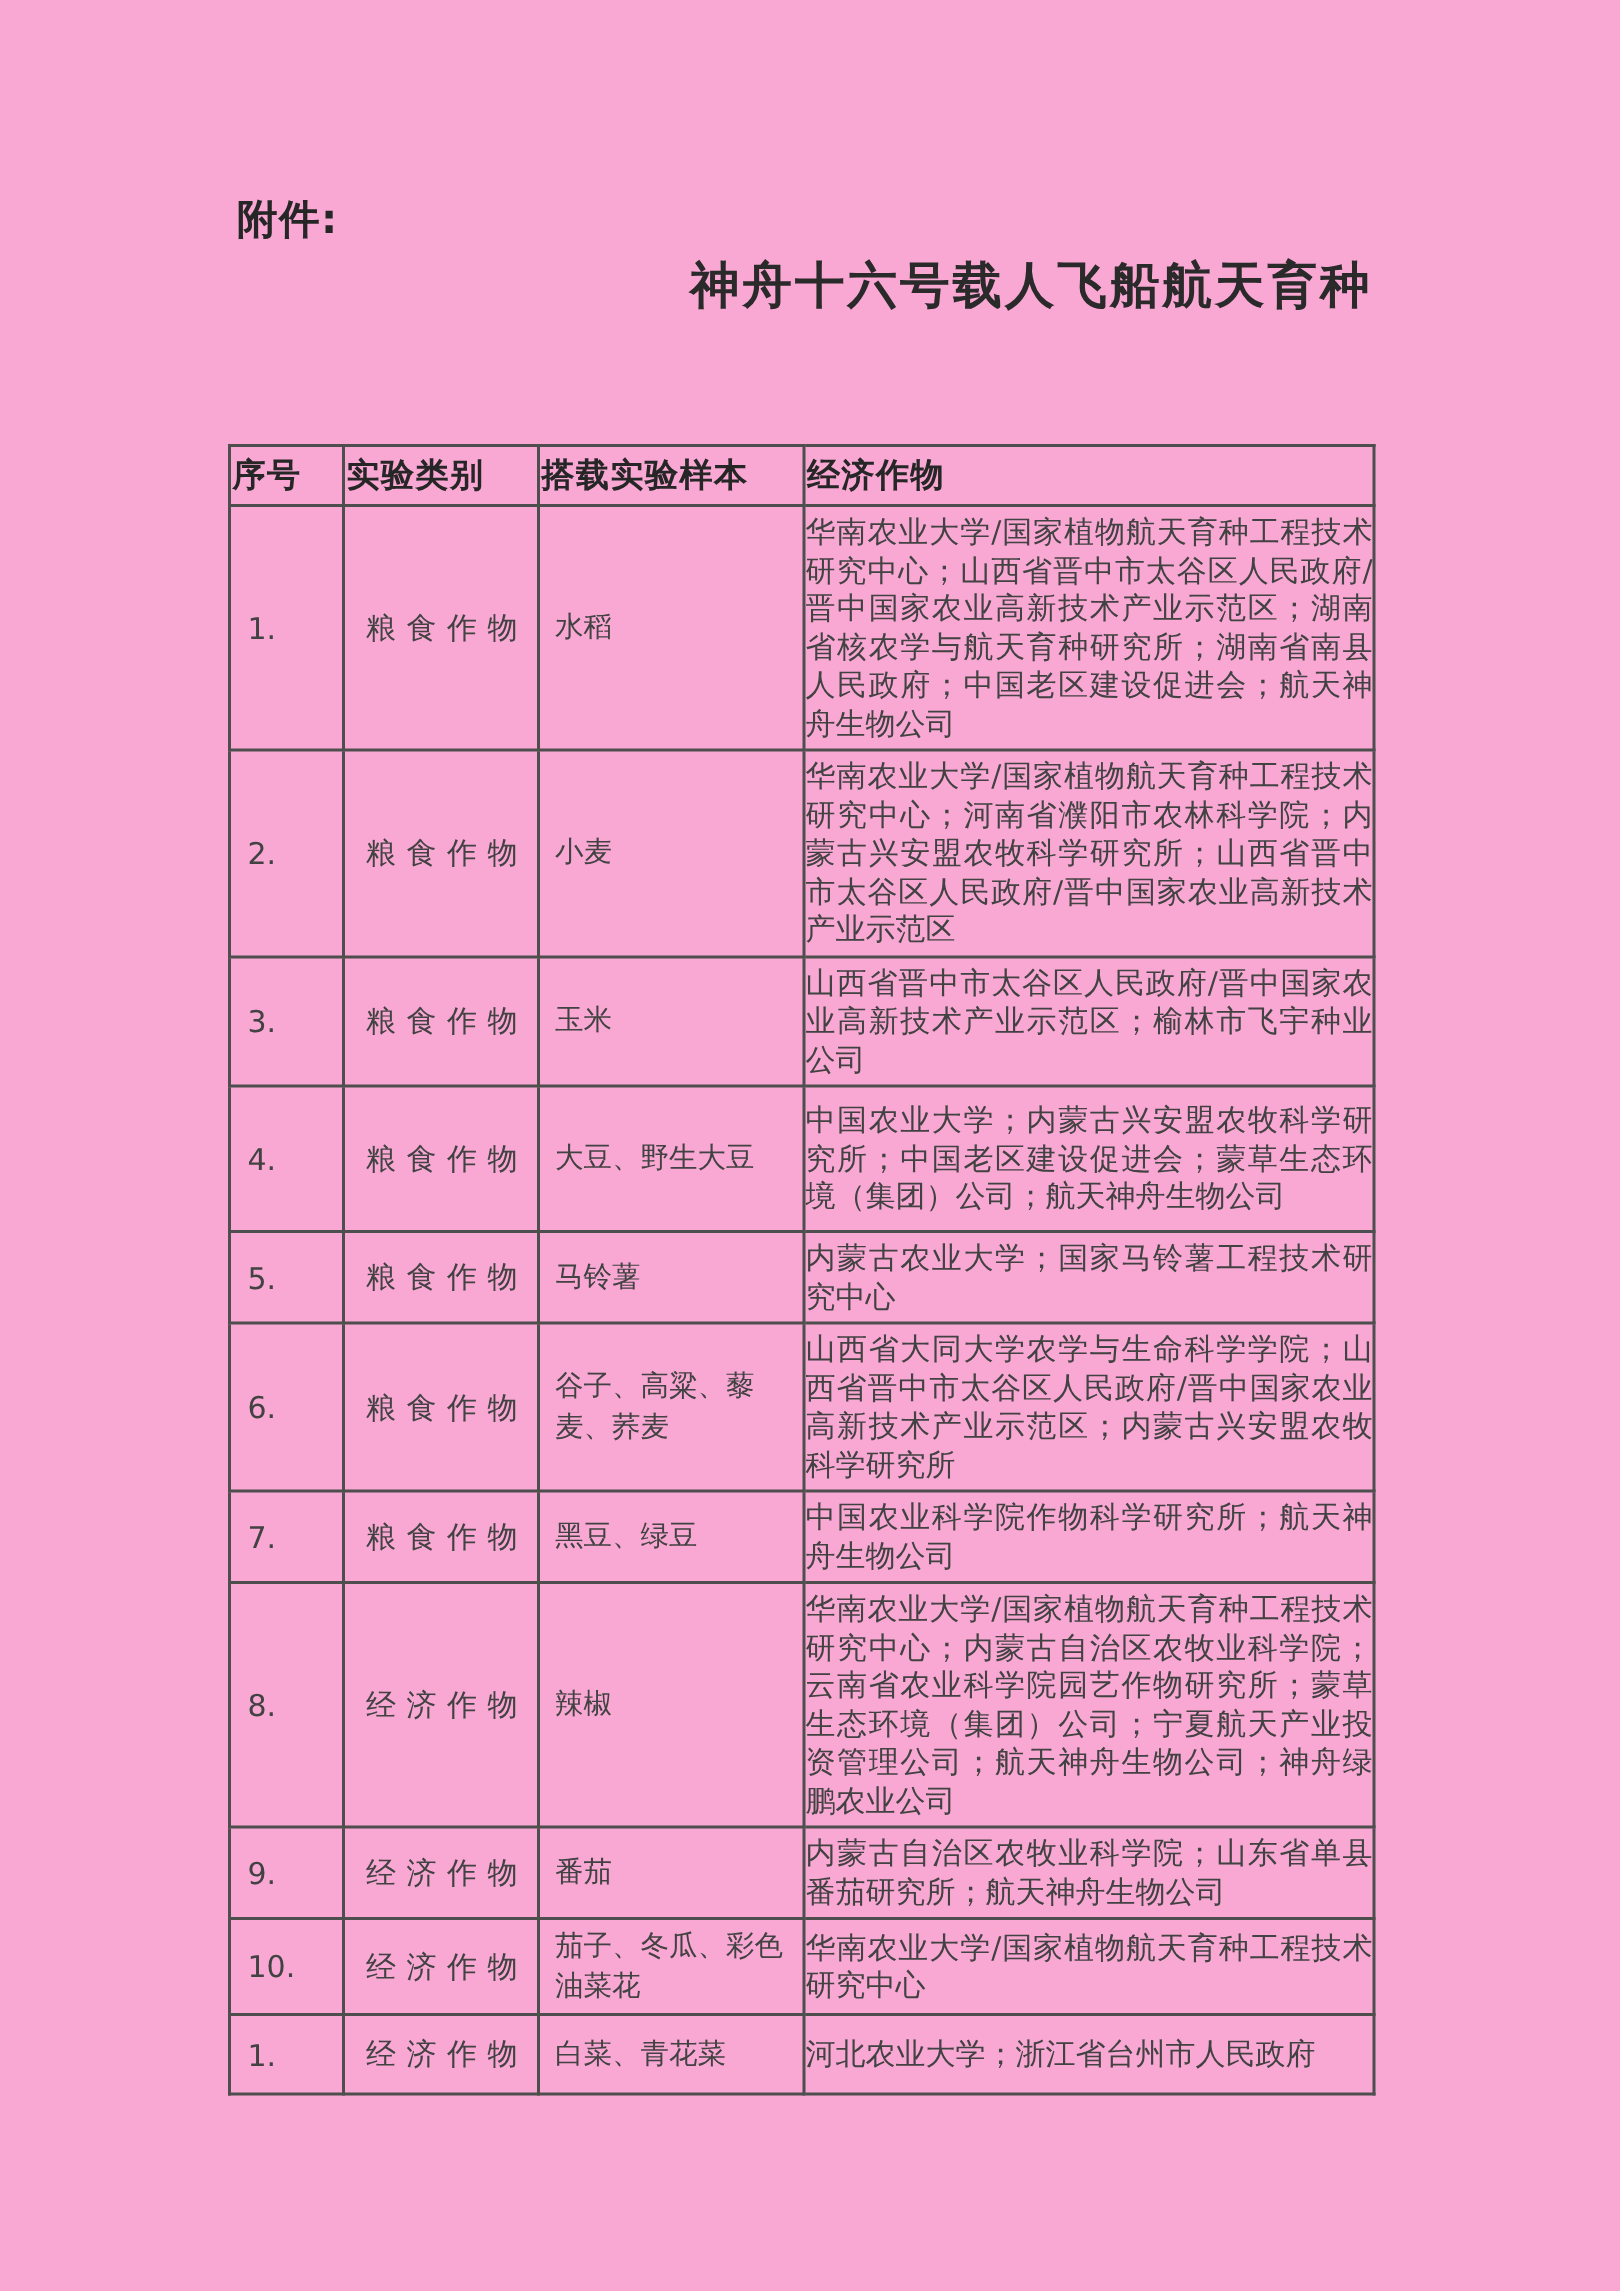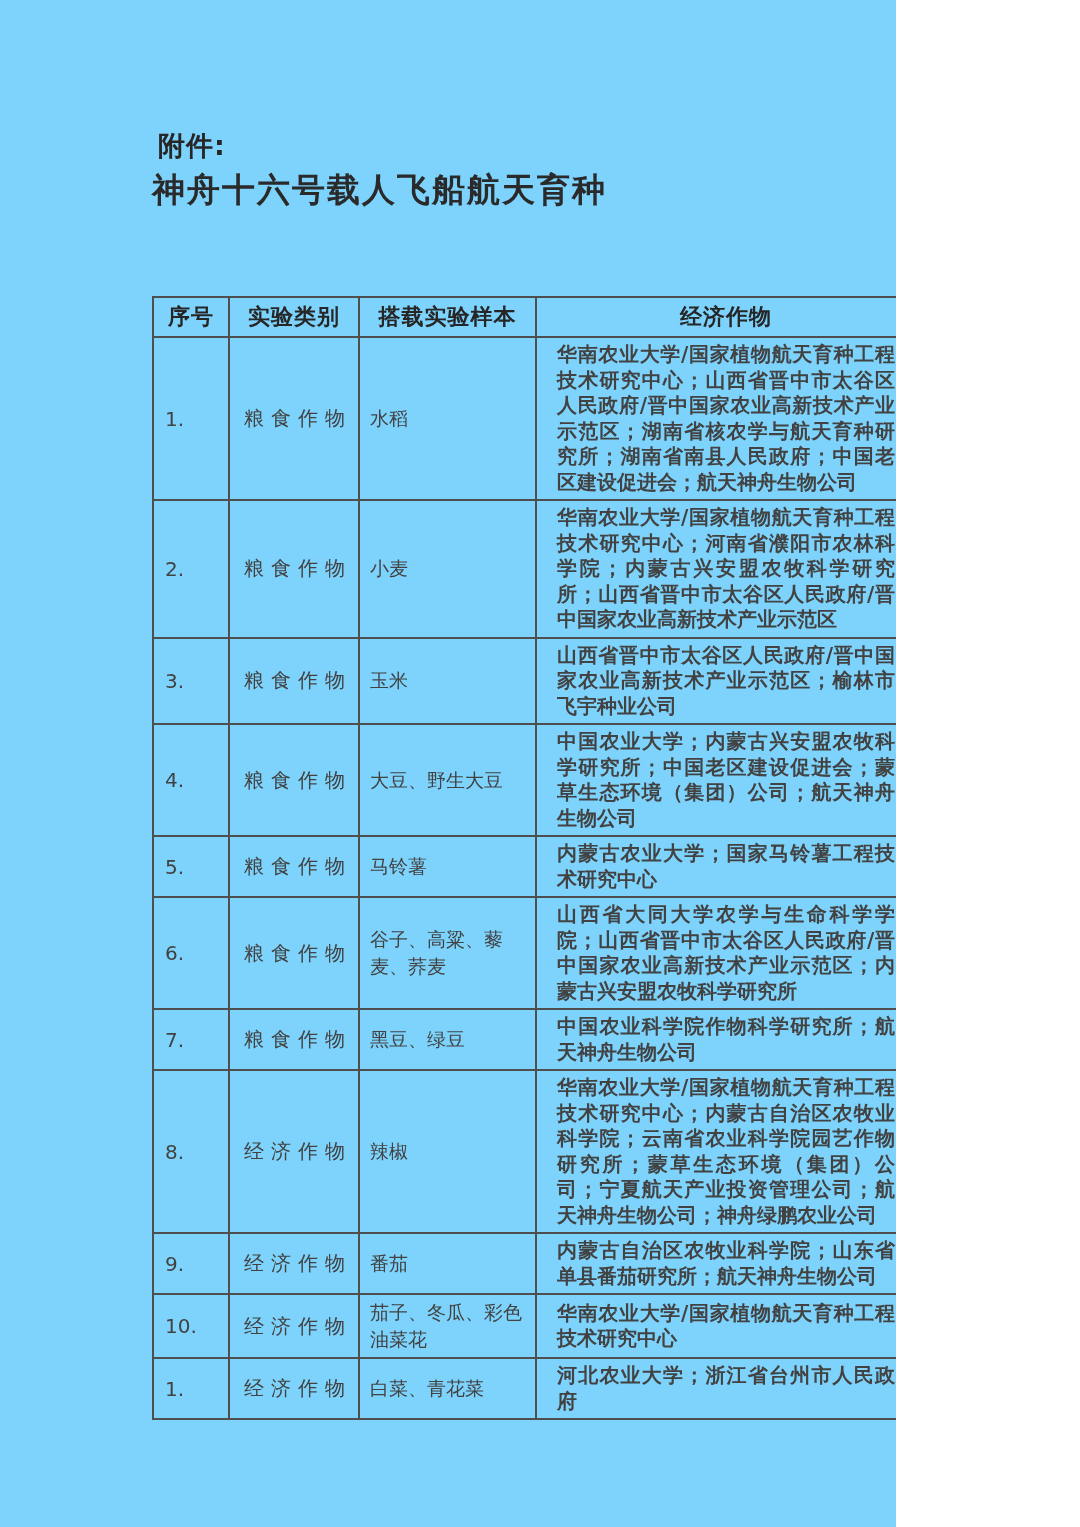--- a/index.html
+++ b/index.html
@@ -2,42 +2,42 @@
 <html lang="zh"><head>
 <meta charset="utf-8">
 <style>
   html, body {
     margin: 0;
     padding: 0;
     background: #ffffff;
   }
   .page {
     position: relative;
-    width: 896px;
+    width: 1080px;
     height: 1527px;
-    background: #7dd3fc;
+    background: #f9a8d4;
     overflow: hidden;
     font-family: "DejaVu Serif", serif;
   }
   .attachment-label {
     position: absolute;
     left: 158px;
     top: 128px;
     font-family: "DejaVu Sans", sans-serif;
     font-weight: bold;
     font-size: 27px;
     color: #262626;
     letter-spacing: 1px;
   }
   .title-block {
     position: absolute;
     left: 152px;
     top: 168px;
     width: 763px;
-    text-align: left;
+    text-align: right;
   }
   .title-line {
     font-family: "DejaVu Serif", serif;
     font-weight: 600;
     font-size: 33px;
     line-height: 44px;
     color: #2a2a2a;
     letter-spacing: 2px;
     margin: 0;
   }
@@ -55,21 +55,21 @@
   table.projects th,
   table.projects td {
     border: 2px solid #4e4e4e;
     box-sizing: border-box;
   }
   table.projects th {
     font-family: "DejaVu Sans", sans-serif;
     font-weight: bold;
     font-size: 22px;
     color: #262626;
-    text-align: center;
+    text-align: left;
     height: 40px;
     letter-spacing: 1px;
   }
   td.cell-no {
     font-size: 20px;
     color: #424242;
     vertical-align: middle;
     padding-left: 11px;
     font-family: "DejaVu Sans", sans-serif;
   }
@@ -85,25 +85,24 @@
     color: #424242;
     vertical-align: middle;
     padding: 4px 6px 4px 10px;
     line-height: 27px;
     border-radius: 24px;
   }
   td.cell-units {
     font-size: 20px;
     color: #424242;
     vertical-align: middle;
-    padding: 4px 20px;
+    padding: 4px 0;
     line-height: 25.5px;
     text-align: justify;
     text-justify: inter-character;
-    font-weight: bold;
   }
   
   tbody tr:nth-child(1)  { height: 147px; }
   tbody tr:nth-child(2)  { height: 130px; }
   tbody tr:nth-child(3)  { height: 76px; }
   tbody tr:nth-child(4)  { height: 97px; }
   tbody tr:nth-child(5)  { height: 55px; }
   tbody tr:nth-child(6)  { height: 105px; }
   tbody tr:nth-child(7)  { height: 57px; }
   tbody tr:nth-child(8)  { height: 153px; }

